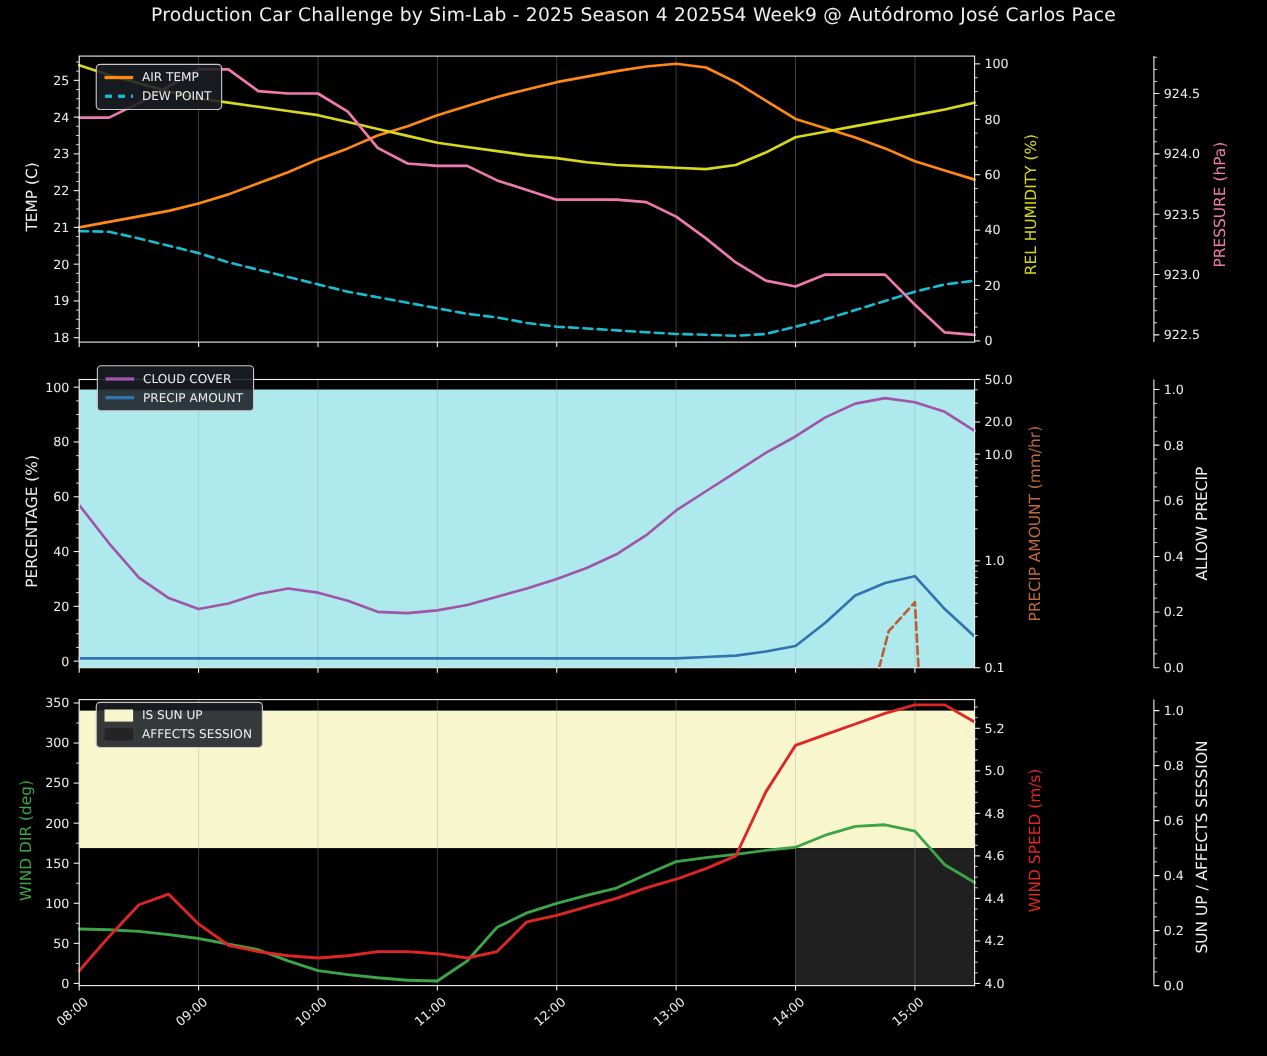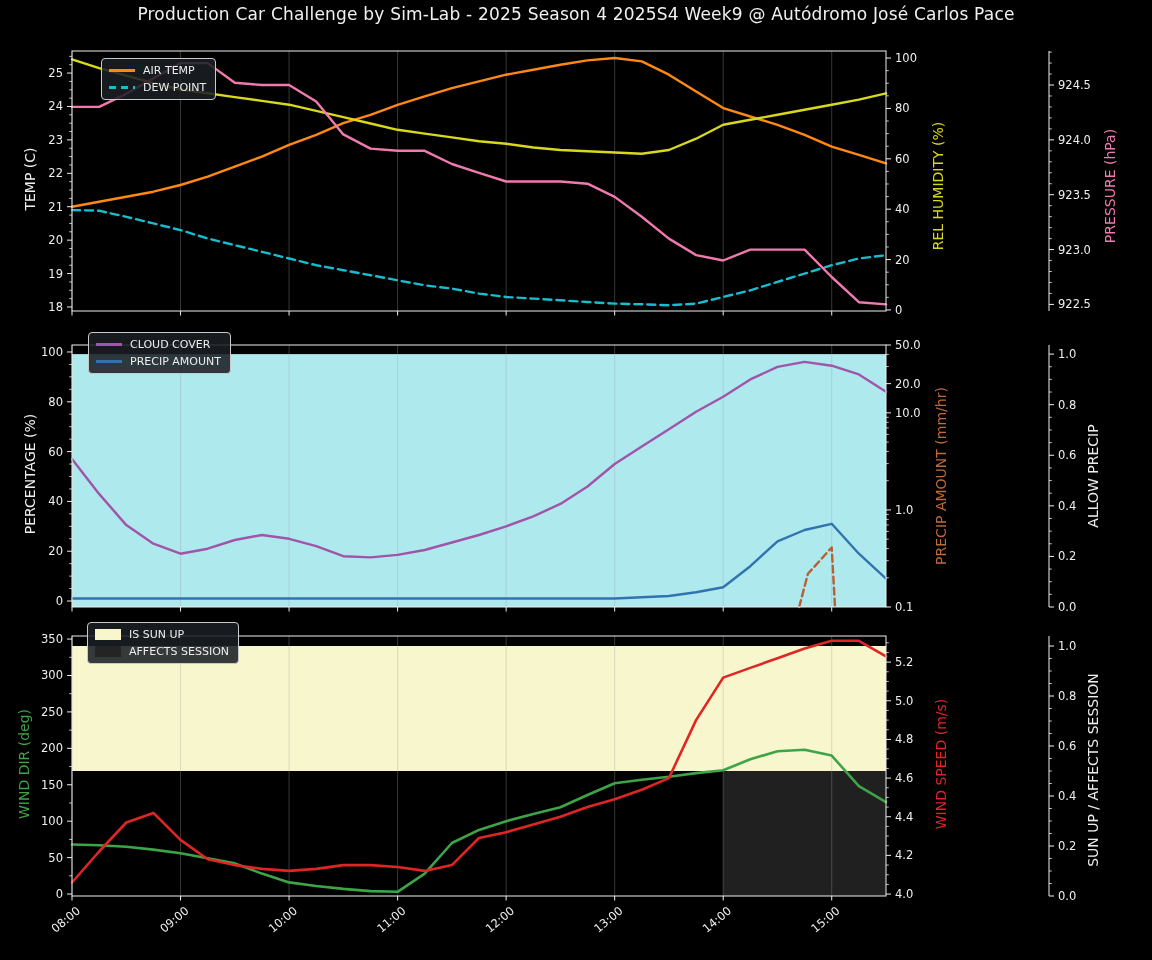--- a/index.html
+++ b/index.html
@@ -365,41 +365,41 @@
   <div class="axlabel" style="left:960px;top:178px;color:#f07ab0;">PRESSURE (hPa)</div>
 
   <div class="axlabel" style="left:-120px;top:466px;color:#eeeeee;">PERCENTAGE (%)</div>
   <div class="axlabel" style="left:791px;top:468px;color:#bf6a3a;">PRECIP AMOUNT (mm/hr)</div>
   <div class="axlabel" style="left:943px;top:468px;color:#eeeeee;">ALLOW PRECIP</div>
 
   <div class="axlabel" style="left:-126px;top:756px;color:#3da447;">WIND DIR (deg)</div>
   <div class="axlabel" style="left:791px;top:756px;color:#e02525;">WIND SPEED (m/s)</div>
   <div class="axlabel" style="left:943px;top:762px;color:#eeeeee;">SUN UP / AFFECTS SESSION</div>
 
-  <div class="legend" id="legend-0" style="left: 87px; top: 58px; margin-left: 14px;">
+  <div class="legend" id="legend-0" style="left: 87px; top: 58px;">
       <div class="legend-row">
         <span class="sw line" style="background: rgb(255, 137, 18);"></span>
         <span class="lab">AIR TEMP</span>
       </div>
       <div class="legend-row">
         <span class="sw dash" style="background: repeating-linear-gradient(90deg, rgb(23, 190, 207) 0px, rgb(23, 190, 207) 7px, transparent 7px, transparent 12px);"></span>
         <span class="lab">DEW POINT</span>
       </div>
     </div>
   <div class="legend" id="legend-1" style="left: 88px; top: 332px;">
       <div class="legend-row">
         <span class="sw line" style="background: rgb(160, 85, 168);"></span>
         <span class="lab">CLOUD COVER</span>
       </div>
       <div class="legend-row">
         <span class="sw line" style="background: rgb(50, 115, 175);"></span>
         <span class="lab">PRECIP AMOUNT</span>
       </div>
     </div>
-  <div class="legend" id="legend-2" style="left: 87px; top: 622px;">
+  <div class="legend" id="legend-2" style="left: 87px; top: 638px;">
       <div class="legend-row">
         <span class="sw patch" style="background: rgb(248, 246, 205);"></span>
         <span class="lab">IS SUN UP</span>
       </div>
       <div class="legend-row">
         <span class="sw patch" style="background: rgb(36, 36, 36);"></span>
         <span class="lab">AFFECTS SESSION</span>
       </div>
     </div>
 </div>

